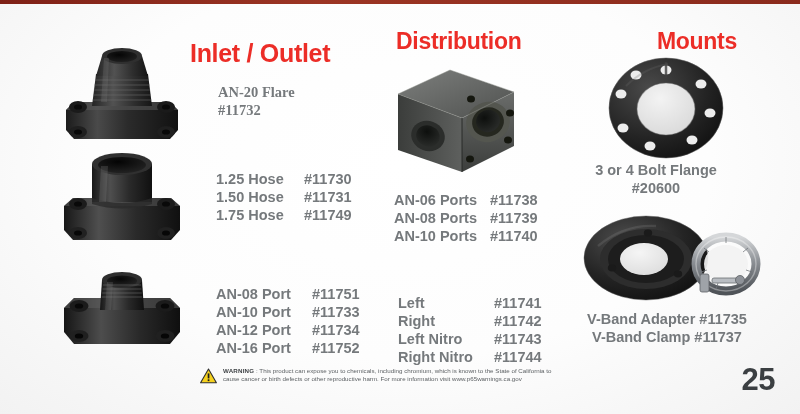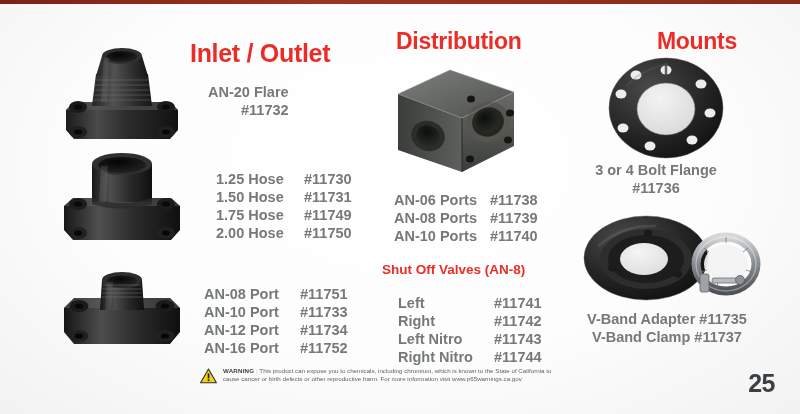--- a/index.html
+++ b/index.html
@@ -44,32 +44,32 @@
     font-size:14.5px;
     line-height:18px;
     white-space:nowrap;
   }
   .spec .row{display:block;}
   .rowtab{display:flex;}
   .rowtab .c1{width:88px;margin-left:16px;}
   .rowtab .c2{width:auto;}
   .rowtab2 .c1{width:96px;}
 
-  #spec-an20{left:208px;top:83px;text-align:right;}
+  #spec-an20{left:218px;top:83px;text-align:left;font-family:Liberation Serif, serif;}
   #spec-hose{left:200px;top:170px;}
-  #spec-port{left:188px;top:285px;}
+  #spec-port{left:200px;top:285px;}
   #spec-dist{left:378px;top:191px;}
   #spec-shutoff{left:382px;top:294px;}
   #spec-flange{left:578px;top:161px;text-align:center;width:156px;}
   #spec-vband{left:578px;top:310px;text-align:center;width:178px;}
 
   
   #page-number{
     position:absolute;right:25px;bottom:16px;
-    font-size:25px;font-weight:bold;color:#3b3f42;
+    font-size:31px;font-weight:bold;color:#3b3f42;
     letter-spacing:-0.5px;
   }
 
   
   .warning{
     position:absolute;left:200px;top:367px;width:450px;
     display:flex;align-items:flex-start;gap:6px;
   }
   .warn-tri{flex:0 0 auto;margin-top:1px;}
   .warn-text{
@@ -228,24 +228,20 @@
       <span class="c2">#11730</span>
     </div>
     <div class="rowtab">
       <span class="c1">1.50 Hose</span>
       <span class="c2">#11731</span>
     </div>
     <div class="rowtab">
       <span class="c1">1.75 Hose</span>
       <span class="c2">#11749</span>
     </div>
-    <div class="rowtab">
-      <span class="c1">2.00 Hose</span>
-      <span class="c2">#11750</span>
-    </div>
   </div>
 
   <div class="spec" id="spec-port">
     <div class="rowtab rowtab2">
       <span class="c1">AN-08 Port</span>
       <span class="c2">#11751</span>
     </div>
     <div class="rowtab rowtab2">
       <span class="c1">AN-10 Port</span>
       <span class="c2">#11733</span>
@@ -312,21 +308,20 @@
     <div class="rowtab rowtab2">
       <span class="c1">AN-08 Ports</span>
       <span class="c2">#11739</span>
     </div>
     <div class="rowtab rowtab2">
       <span class="c1">AN-10 Ports</span>
       <span class="c2">#11740</span>
     </div>
   </div>
 
-  <div class="sub-head-red" id="head-shutoff">Shut Off Valves (AN-8)</div>
 
   <div class="spec" id="spec-shutoff">
     <div class="rowtab rowtab2">
       <span class="c1">Left</span>
       <span class="c2">#11741</span>
     </div>
     <div class="rowtab rowtab2">
       <span class="c1">Right</span>
       <span class="c2">#11742</span>
     </div>
@@ -418,21 +413,21 @@
 
         <rect x="4" y="40" width="9" height="18" rx="2" fill="#9fa3a8" stroke="#5f6367" stroke-width=".8"></rect>
         <rect x="16" y="44" width="26" height="5" rx="2" fill="#b9bdc2" stroke="#6a6e72" stroke-width=".8"></rect>
         <circle cx="44" cy="46" r="4.5" fill="#8e9298" stroke="#5a5e62" stroke-width=".8"></circle>
       </g>
     </svg>
   </div>
 
   <div class="spec" id="spec-flange">
     <span class="row">3 or 4 Bolt Flange</span>
-    <span class="row">#11736</span>
+    <span class="row">#20600</span>
   </div>
 
   <div class="spec" id="spec-vband">
     <span class="row">V-Band Adapter #11735</span>
     <span class="row">V-Band Clamp #11737</span>
   </div>
 
   <div class="warning">
     <span class="warn-tri">
       <svg width="17" height="16" viewBox="0 0 17 16">

